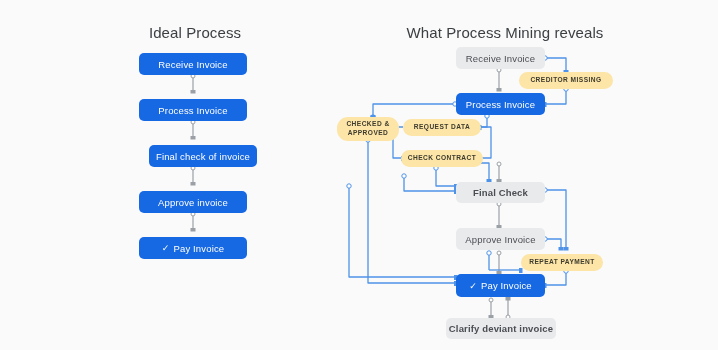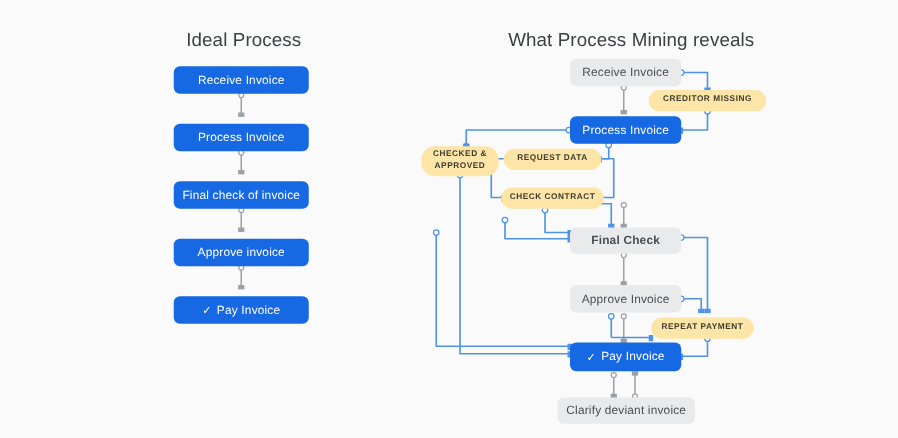--- a/index.html
+++ b/index.html
@@ -174,21 +174,21 @@
       <rect x="454" y="275" width="3.5" height="5"></rect>
     </g>
   </svg>
 
   <div class="node blue" style="left:139px;top:53px;width:108px;height:22px;">
     <span>Receive Invoice</span>
   </div>
   <div class="node blue" style="left:139px;top:99px;width:108px;height:22px;">
     <span>Process Invoice</span>
   </div>
-  <div class="node blue" style="left:139px;top:145px;width:108px;height:22px;">
+  <div class="node blue" style="left:149px;top:145px;width:108px;height:22px;">
     <span>Final check of invoice</span>
   </div>
   <div class="node blue" style="left:139px;top:191px;width:108px;height:22px;">
     <span>Approve invoice</span>
   </div>
   <div class="node blue" style="left:139px;top:237px;width:108px;height:22px;">
     <span class="chk">✓</span>
     <span>Pay Invoice</span>
   </div>
 
@@ -227,17 +227,17 @@
 
   <div class="node pill" style="left:521px;top:254px;width:82px;height:17px;">
     <span>REPEAT PAYMENT</span>
   </div>
 
   <div class="node blue" style="left:456px;top:274px;width:89px;height:23px;">
     <span class="chk">✓</span>
     <span>Pay Invoice</span>
   </div>
 
-  <div class="node grey" style="left:446px;top:318px;width:110px;height:21px;">
+  <div class="node grey" style="left:446px;top:318px;width:110px;height:21px;font-weight:bold;">
     <span>Clarify deviant invoice</span>
   </div>
 
 </div>
 
 </body></html>

